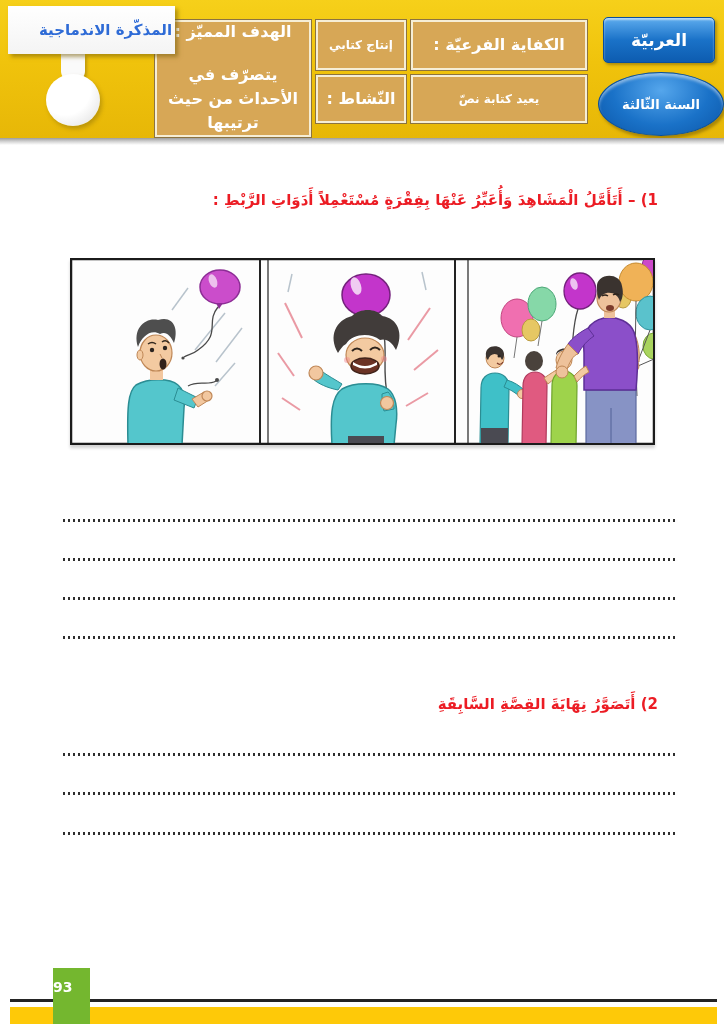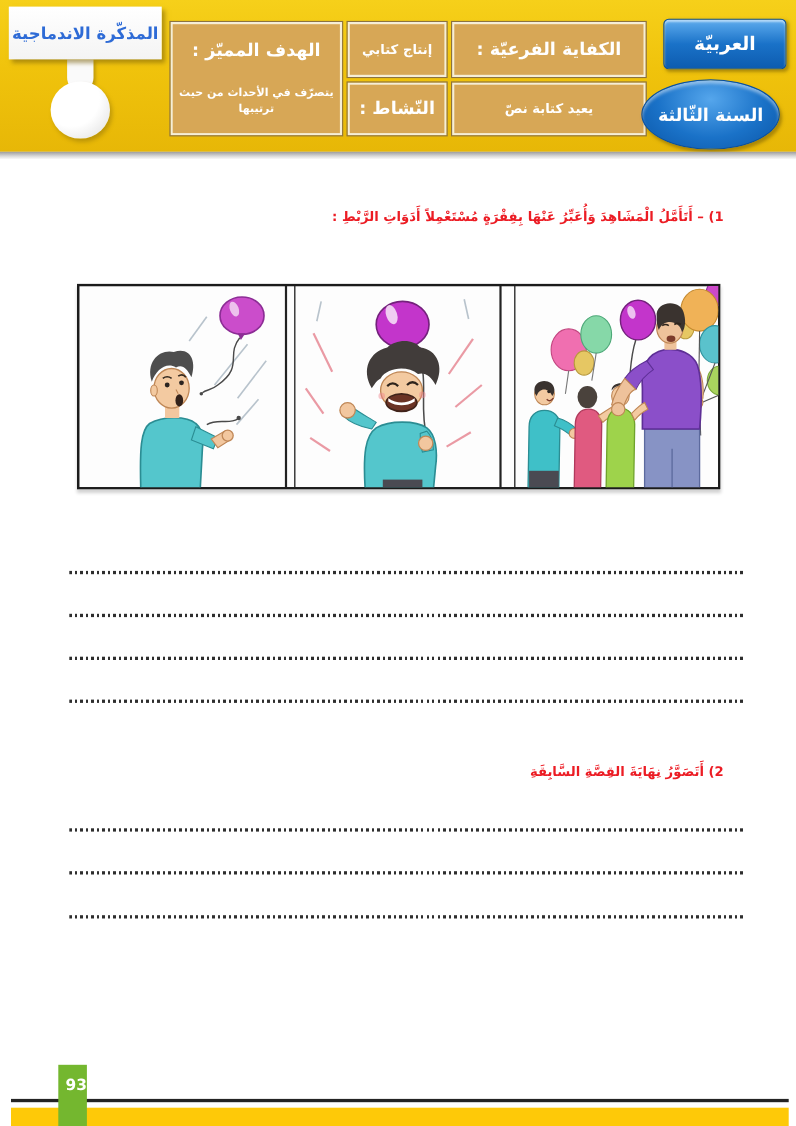--- a/index.html
+++ b/index.html
@@ -14,21 +14,21 @@
   }
   .header-shadow{
     position:absolute;left:0;top:138px;width:724px;height:7px;
     background:linear-gradient(180deg,#9d9d9d 0%,#d8d8d8 55%,#ffffff 100%);
   }
   
   .ribbon-rect{
     position:absolute;left:8px;top:6px;width:139px;height:48px;
     background:linear-gradient(180deg,#ffffff 0%,#f4f4f4 100%);
     box-shadow:3px 3px 4px rgba(120,95,10,.55);
-    display:flex;align-items:center;justify-content:center;
+    display:flex;align-items:center;justify-content:center;padding-left:28px;
   }
   .ribbon-label{
     color:#2e6bd6;font-size:15px;font-weight:bold;direction:rtl;white-space:nowrap;
   }
   .ribbon-stem{
     position:absolute;left:61px;top:54px;width:24px;height:28px;
     background:#fafafa;border-radius:0 0 11px 11px;
     box-shadow:2px 2px 3px rgba(120,95,10,.4);
   }
   .ribbon-ball{
@@ -43,62 +43,62 @@
   }
   .col-two{display:grid;grid-template-rows:50px 48px;gap:5px;}
   .cell{
     background:#d7a756;border:2px solid #f6eed6;outline:1px solid #8c7340;
     color:#ffffff;display:flex;flex-direction:column;align-items:center;justify-content:center;
     text-align:center;font-weight:bold;direction:rtl;gap:18px;
   }
   .cell .lbl{font-size:16px;line-height:1.3;}
   .cell .val{font-size:12px;line-height:1.5;padding:0 3px;}
   .cell-objective .lbl{font-size:16px;margin-bottom:2px;}
-  .cell-objective .val{font-size:10px;}
+  .cell-objective .val{font-size:16px;}
   
   .subject-badge{
     position:absolute;left:603px;top:17px;width:110px;height:44px;border-radius:5px;
     background:linear-gradient(180deg,#5eacee 0%,#1a72c8 50%,#0d5cb0 100%);
     border:1px solid #0a4f9c;
     box-shadow:inset 0 2px 2px rgba(255,255,255,.55),2px 2px 3px rgba(110,85,5,.5);
     color:#fff;font-size:17px;font-weight:bold;direction:rtl;
     display:flex;align-items:center;justify-content:center;
   }
   .grade-badge{
-    position:absolute;left:583px;top:72px;width:124px;height:62px;border-radius:50%;
+    position:absolute;left:598px;top:72px;width:124px;height:62px;border-radius:50%;
     background:radial-gradient(ellipse at 50% 28%,#55a6ec 0%,#1a72c8 55%,#0b55a6 100%);
     border:1px solid #0a4f9c;
     box-shadow:inset 0 3px 3px rgba(255,255,255,.45),2px 3px 3px rgba(110,85,5,.5);
-    color:#fff;font-size:16px;font-weight:bold;direction:rtl;white-space:nowrap;
+    color:#fff;font-size:13px;font-weight:bold;direction:rtl;white-space:nowrap;
     display:flex;align-items:center;justify-content:center;
   }
   
   .exercise-title{
-    position:absolute;right:66px;color:#ec1c24;font-size:12px;font-weight:bold;
+    position:absolute;right:66px;color:#ec1c24;font-size:15px;font-weight:bold;
     direction:rtl;text-align:right;line-height:1.6;white-space:nowrap;
   }
   #exercise1-title{top:188px;}
   #exercise2-title{top:692px;}
   
   .comic{
     position:absolute;left:70px;top:258px;width:585px;height:187px;
     box-shadow:0 3px 3px rgba(0,0,0,.18);
   }
   .comic svg{display:block;}
   
   .dotline{
     position:absolute;left:63px;width:614px;height:3px;
     background-image:repeating-linear-gradient(90deg,#2e2e2e 0 2px,transparent 2px 5px);
   }
   
   .footer-line{position:absolute;left:10px;top:999px;width:707px;height:3px;background:#242424;}
   .footer-bar{position:absolute;left:10px;top:1007px;width:707px;height:17px;background:#fec908;}
   .page-badge{
-    position:absolute;left:53px;top:968px;width:26px;height:56px;background:#74b72f;
-    color:#fff;font-size:14px;font-weight:bold;display:flex;justify-content:flex-end;
+    position:absolute;left:53px;top:968px;width:37px;height:56px;background:#74b72f;
+    color:#fff;font-size:14px;font-weight:bold;display:flex;justify-content:flex-start;
     align-items:flex-start;padding-top:11px;box-sizing:border-box;z-index:2;
   }
 </style>
 </head>
 <body>
 
 <div class="header-band">
   <div class="info-table">
     <div class="col-two">
       <div class="cell">

